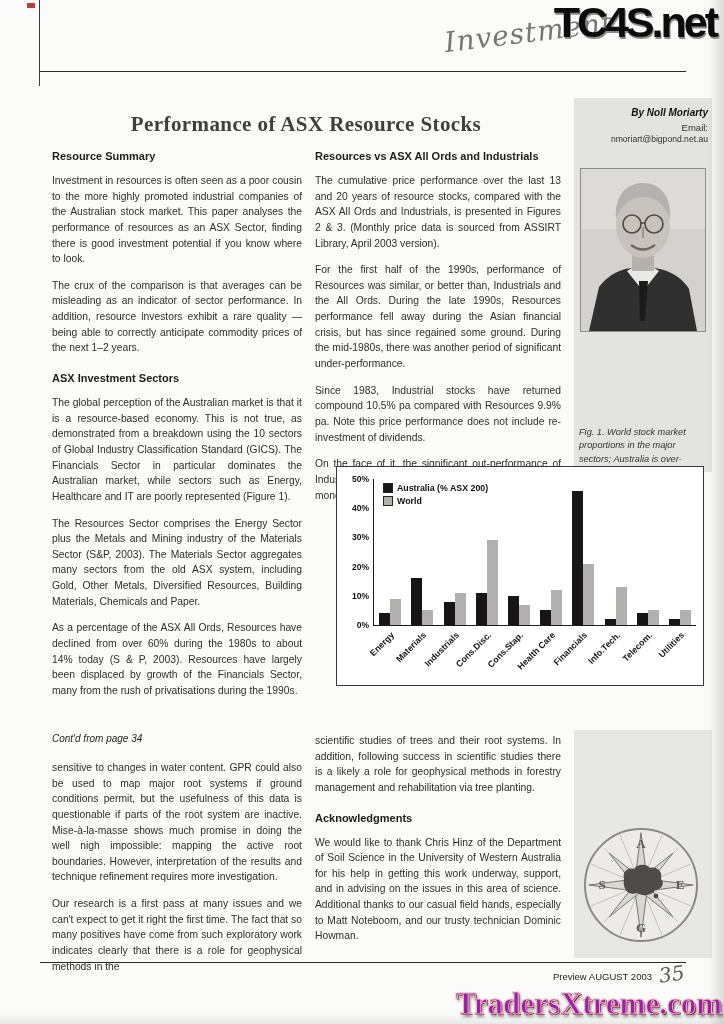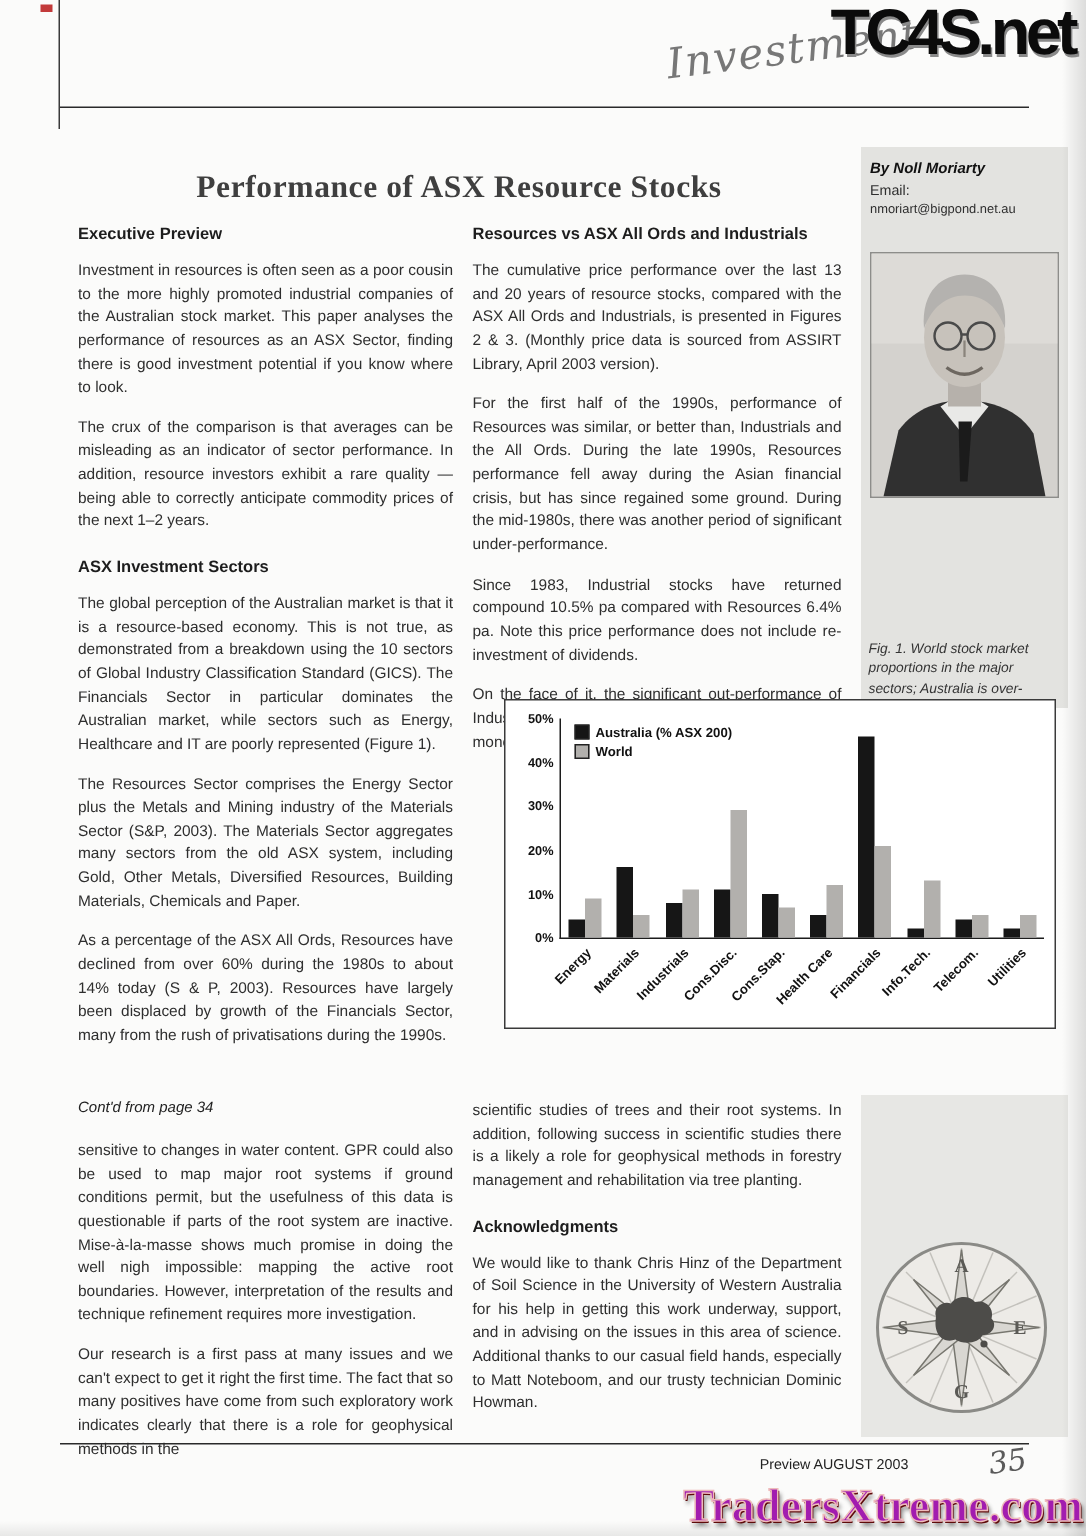--- a/index.html
+++ b/index.html
@@ -27,21 +27,21 @@
 
   .top-rule{position:absolute;left:40px;top:71px;width:646px;height:1px;background:#2a2a2a;}
   .footer-rule{position:absolute;left:40px;top:962px;width:646px;height:1px;background:#2a2a2a;}
 
   .article-title{position:absolute;left:52px;top:112px;width:508px;text-align:center;
     font-family:"Liberation Serif",serif;font-size:21px;font-weight:600;color:#3f3f3f;
     letter-spacing:.4px;}
 
   
   .sidebar-panel{position:absolute;left:574px;top:98px;width:138px;height:374px;background:#e3e3e0;}
-  .author{position:absolute;left:580px;top:106px;width:128px;font-size:9.5px;line-height:1.35;}
+  .author{position:absolute;left:580px;top:106px;width:128px;font-size:9.5px;line-height:1.35;text-align:right;}
   .author .by{font-weight:bold;font-style:italic;font-size:10px;color:#111;}
   .author .em-label{margin-top:2px;}
   .author .em{font-size:8.6px;}
   .photo-wrap{position:absolute;left:580px;top:168px;width:124px;height:162px;border:1px solid #8d8d8a;background:#d2d0cc;}
   .fig-caption{position:absolute;left:579px;top:380px;width:128px;font-size:9.2px;
     font-style:italic;line-height:1.45;color:#333;margin-top:46px;}
 
   
   .col{position:absolute;top:150px;}
   .col-left{left:52px;width:250px;}
@@ -81,21 +81,21 @@
   
   .dlsub{position:absolute;left:220px;top:494px;z-index:6;
     font-family:"Liberation Serif",serif;font-weight:bold;font-size:44px;letter-spacing:2px;
     color:#ce1f1f;-webkit-text-stroke:1.5px #ffffff;
     text-shadow:0 0 3px #fff,3px 4px 3px rgba(70,70,70,.75);}
   .traders{position:absolute;right:2px;bottom:2px;z-index:6;
     font-family:Liberation Serif, serif;font-weight:bold;font-size:31px;letter-spacing:0px;
     color:#a21caf;-webkit-text-stroke:1px #eebbbb;
     text-shadow:1px 1px 0 #5e0a0a,2px 3px 3px rgba(0,0,0,.45);}
 
-  .preview{position:absolute;left:460px;top:971px;width:192px;text-align:center;
+  .preview{position:absolute;left:460px;top:971px;width:192px;text-align:right;
     font-size:9.5px;color:#222;}
   .page-num{position:absolute;left:659px;top:962px;font-family:"DejaVu Serif",serif;
     font-style:italic;font-size:20px;color:#5a5a5a;transform:rotate(-8deg);}
 </style>
 </head>
 <body>
 
 <div class="page">
 
   <div class="crop-line"></div>
@@ -127,39 +127,39 @@
       <circle cx="51" cy="55" r="9" fill="none" stroke="#4a4a4a" stroke-width="1.6"></circle>
       <circle cx="73" cy="55" r="9" fill="none" stroke="#4a4a4a" stroke-width="1.6"></circle>
       <line x1="60" y1="54" x2="64" y2="54" stroke="#4a4a4a" stroke-width="1.6"></line>
       <path d="M62,58 L62,69" stroke="#8a847c" stroke-width="1.5" fill="none"></path>
       <path d="M50,76 Q62,85 74,76" fill="none" stroke="#6d6760" stroke-width="2.2"></path>
     </svg>
   </div>
   <div class="fig-caption">Fig. 1. World stock market proportions in the major sectors; Australia is over-exposed by financials and under-exposed to IT, Healthcare, Utilities.</div>
 
   <div class="col col-left">
-    <h3 class="sec-heading">Executive Preview</h3>
+    <h3 class="sec-heading">Resource Summary</h3>
     <div class="body-paras">
         <p>Investment in resources is often seen as a poor cousin to the more highly promoted industrial companies of the Australian stock market. This paper analyses the performance of resources as an ASX Sector, finding there is good investment potential if you know where to look.</p>
         <p>The crux of the comparison is that averages can be misleading as an indicator of sector performance. In addition, resource investors exhibit a rare quality — being able to correctly anticipate commodity prices of the next 1–2 years.</p>
       </div>
     <h3 class="sec-heading gap">ASX Investment Sectors</h3>
     <div class="body-paras">
         <p>The global perception of the Australian market is that it is a resource-based economy. This is not true, as demonstrated from a breakdown using the 10 sectors of Global Industry Classification Standard (GICS). The Financials Sector in particular dominates the Australian market, while sectors such as Energy, Healthcare and IT are poorly represented (Figure 1).</p>
         <p>The Resources Sector comprises the Energy Sector plus the Metals and Mining industry of the Materials Sector (S&amp;P, 2003). The Materials Sector aggregates many sectors from the old ASX system, including Gold, Other Metals, Diversified Resources, Building Materials, Chemicals and Paper.</p>
         <p>As a percentage of the ASX All Ords, Resources have declined from over 60% during the 1980s to about 14% today (S &amp; P, 2003). Resources have largely been displaced by growth of the Financials Sector, many from the rush of privatisations during the 1990s.</p>
       </div>
   </div>
 
   <div class="col col-right">
     <h3 class="sec-heading">Resources vs ASX All Ords and Industrials</h3>
     <div class="body-paras">
         <p>The cumulative price performance over the last 13 and 20 years of resource stocks, compared with the ASX All Ords and Industrials, is presented in Figures 2 &amp; 3. (Monthly price data is sourced from ASSIRT Library, April 2003 version).</p>
         <p>For the first half of the 1990s, performance of Resources was similar, or better than, Industrials and the All Ords. During the late 1990s, Resources performance fell away during the Asian financial crisis, but has since regained some ground. During the mid-1980s, there was another period of significant under-performance.</p>
-        <p>Since 1983, Industrial stocks have returned compound 10.5% pa compared with Resources 6.4% pa. Note this price performance does not include re-investment of dividends.</p>
+        <p>Since 1983, Industrial stocks have returned compound 10.5% pa compared with Resources 9.9% pa. Note this price performance does not include re-investment of dividends.</p>
         <p>On the face of it, the significant out-performance of Industrials makes one wonder: If you want to make money,</p>
       </div>
   </div>
 
   <div class="chart-box">
     <div class="chart-legend" id="chart-legend">
         <div class="legend-row">
           <span class="legend-swatch" style="background: rgb(22, 22, 22);"></span>
           <span>Australia (% ASX 200)</span>
         </div>

